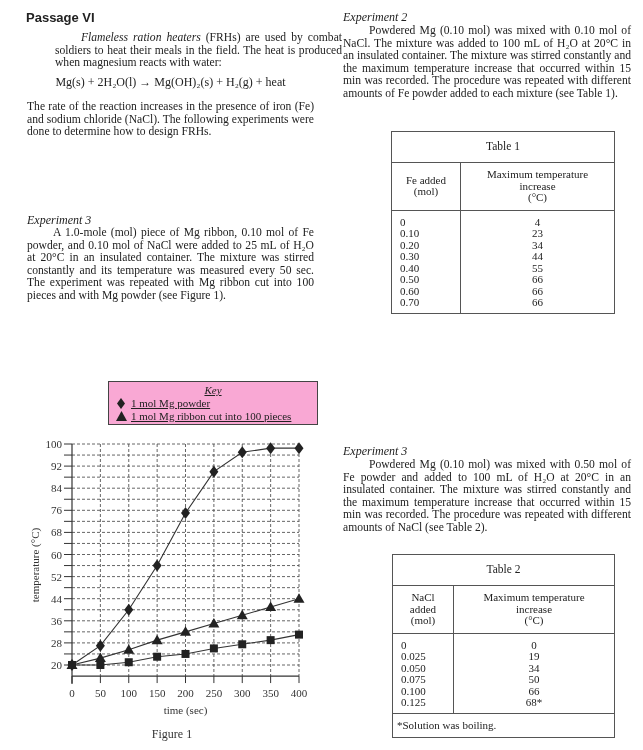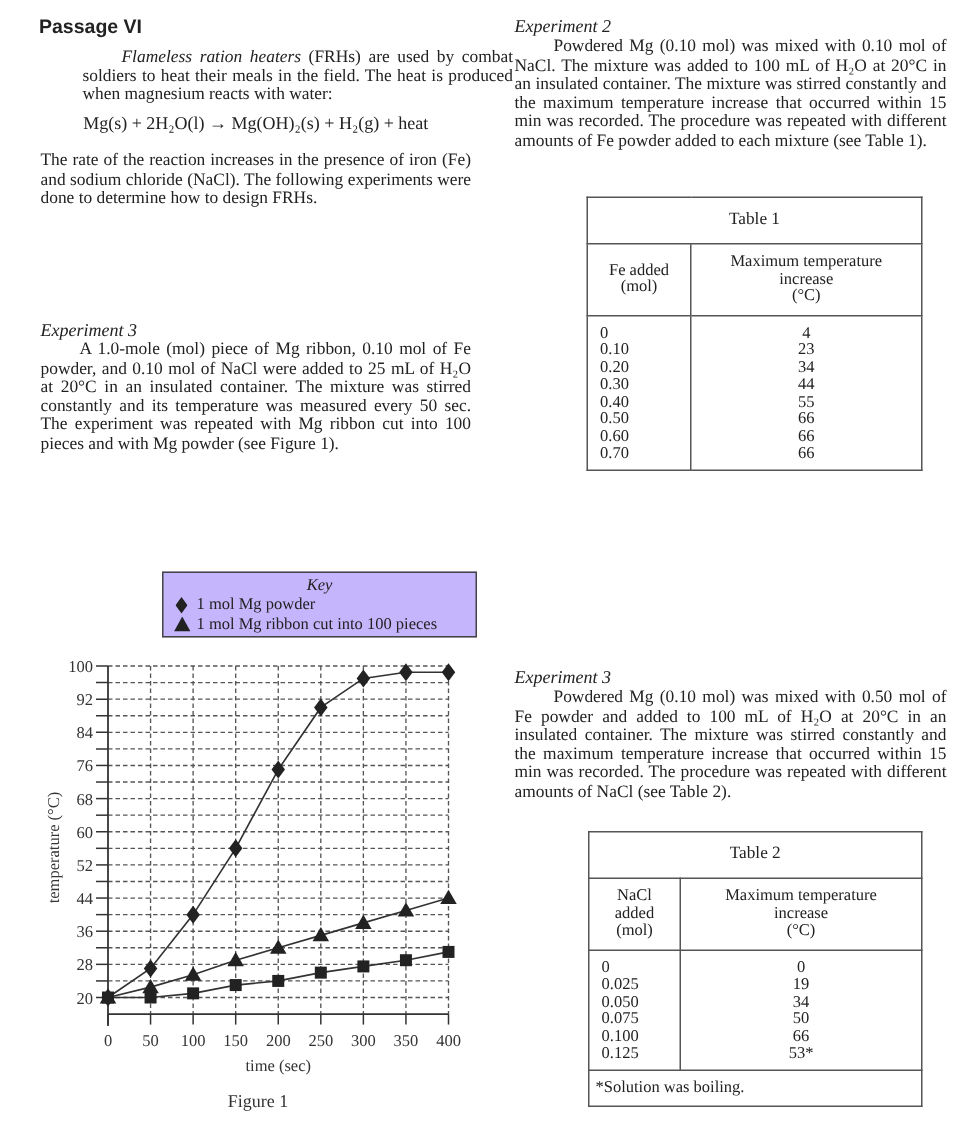--- a/index.html
+++ b/index.html
@@ -12,21 +12,21 @@
   .exp-title { font-style: italic; font-size: 12px; }
   .eq { font-size: 12px; text-align: center; }
   table.t { border-collapse: collapse; font-size: 11px; line-height: 11.5px; }
   table.t td, table.t th { border: 1px solid #555; padding: 0; font-weight: normal; }
   table.t .cap { text-align: center; height: 30px; font-size: 11.5px; }
   table.t .hdr td { text-align: center; vertical-align: middle; padding: 6px 4px; }
   table.t .body td { vertical-align: top; padding: 6px 6px 4px 6px; }
   .col1 div { text-align: left; padding-left: 2px; }
   .col2 div { text-align: center; }
   .foot { font-size: 11px; padding: 6px 4px !important; text-align: left; border-radius: 10px; }
-  .key { border: 1.3px solid #444; background: #c4b5fd; font-size: 11px; line-height: 12.8px; padding: 2px 6px 2px 6px; }
+  .key { border: 1.3px solid #444; background: #f9a8d4; font-size: 11px; line-height: 12.8px; padding: 2px 6px 2px 6px; text-decoration: underline; }
   .key .ktitle { text-align: center; font-style: italic; }
   .key .krow { display: flex; align-items: center; }
   .key .ksym { width: 12px; display: inline-flex; justify-content: center; margin-right: 4px; }
   .axis-text { font-family: "Liberation Serif", serif; font-size: 11px; fill: #333; }
 </style>
 </head>
 <body>
 
 <div class="abs heading" style="left:6px; top:10px;">Passage VI</div>
 
@@ -113,21 +113,21 @@
       <div>0.075</div>
       <div>0.100</div>
       <div>0.125</div>
     </td>
     <td class="col2">
       <div>0</div>
       <div>19</div>
       <div>34</div>
       <div>50</div>
       <div>66</div>
-      <div>53*</div>
+      <div>68*</div>
     </td>
   </tr>
   <tr>
         <td colspan="2" class="foot">*Solution was boiling.</td>
       </tr>
 </tbody>
   </table>
 
 <svg class="abs" style="left:0; top:375px;" width="330" height="375" viewBox="0 0 330 375">
   <g id="grid">

